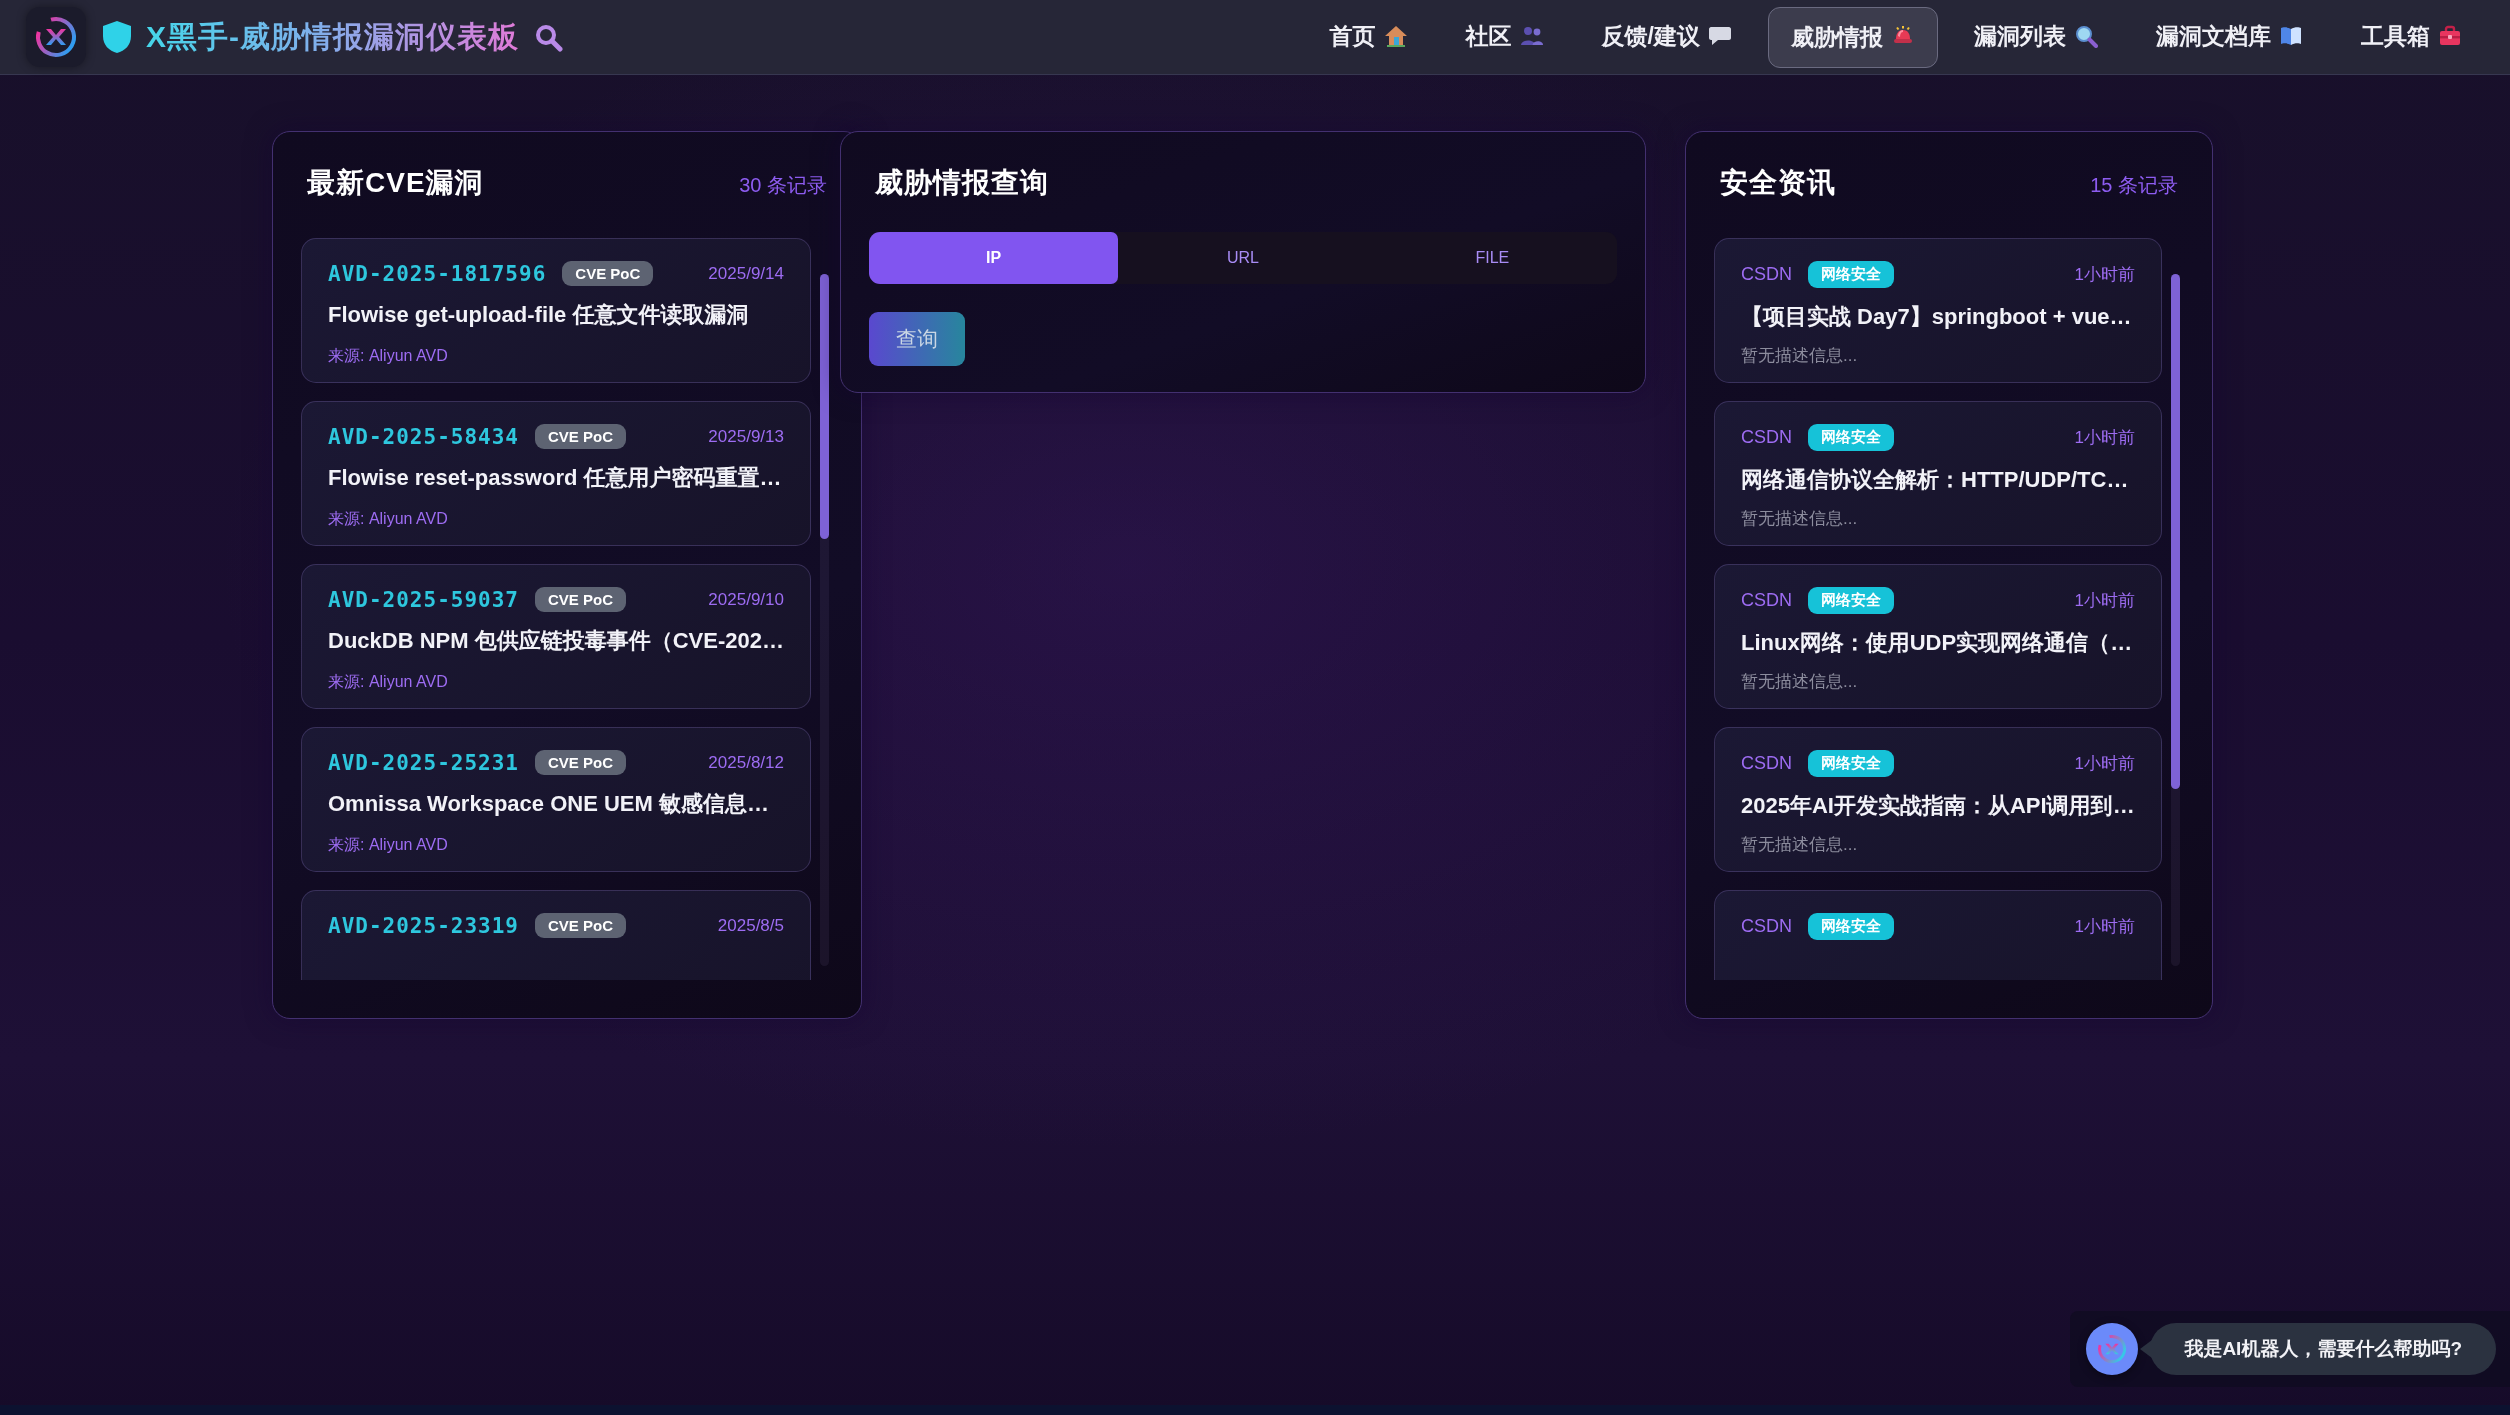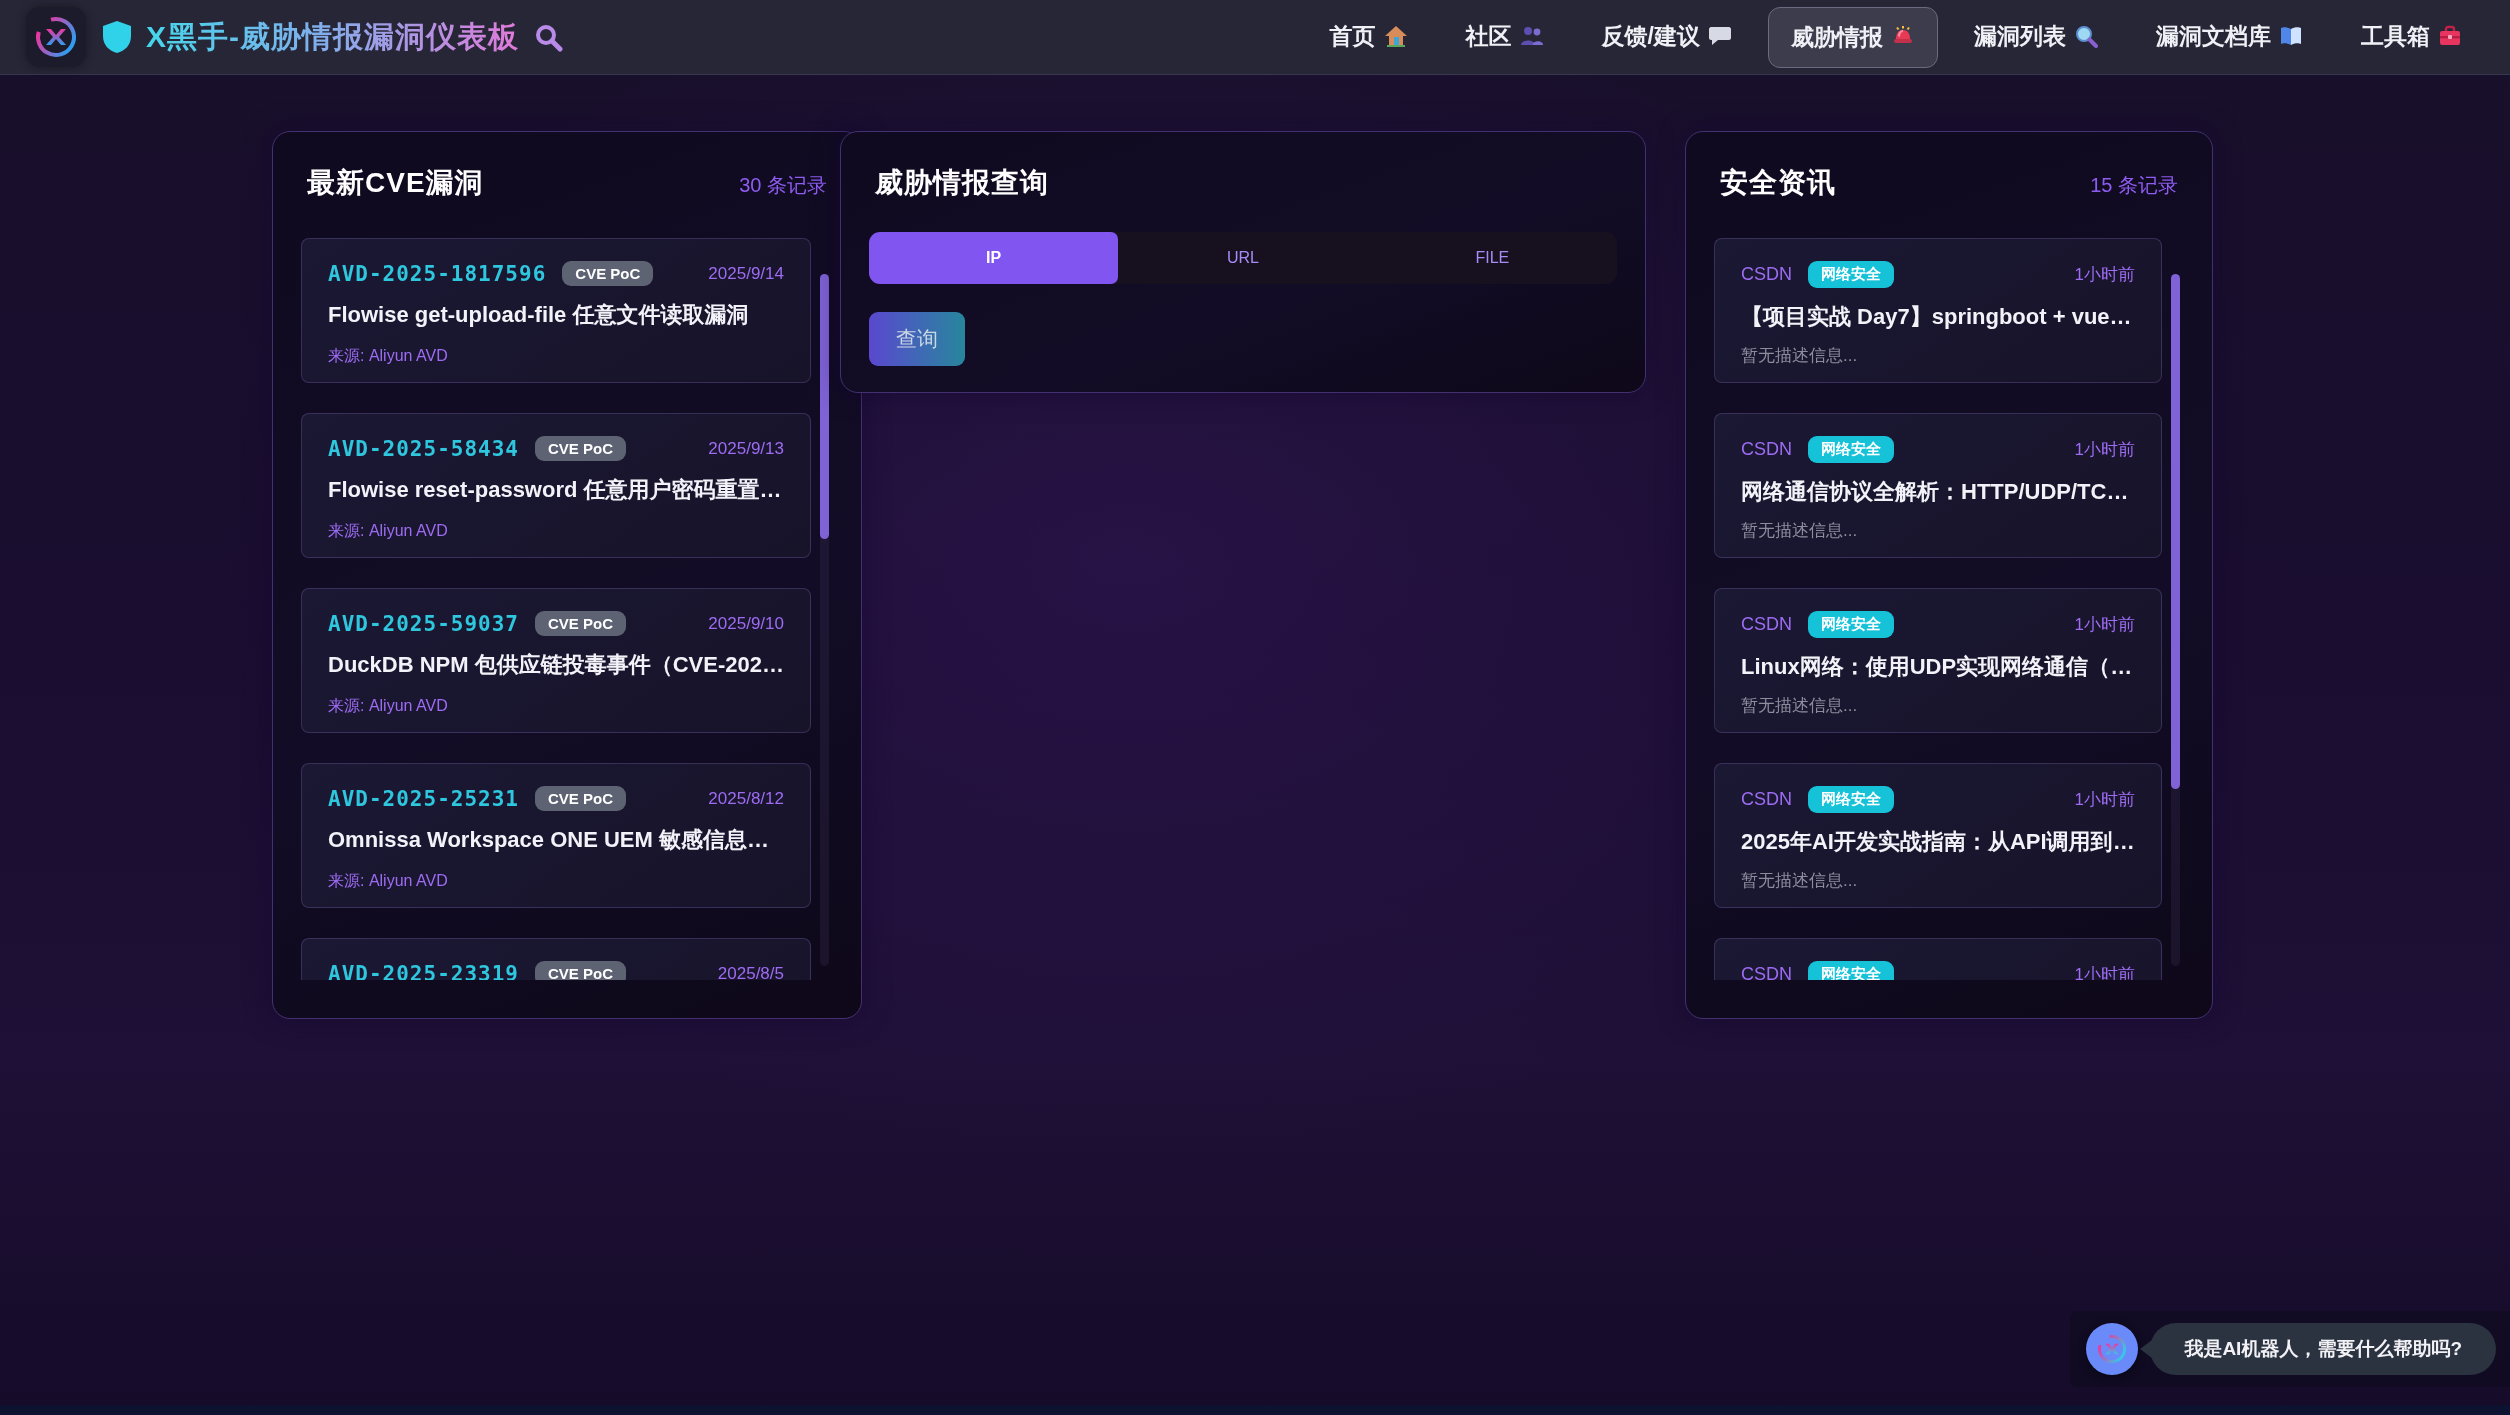--- a/index.html
+++ b/index.html
@@ -57,23 +57,23 @@
 
   .card-list{position:relative;margin-top:36px;height:742px;overflow:hidden;padding-right:22px;}
   .scrolltrack{position:absolute;right:4px;top:36px;bottom:14px;width:9px;border-radius:5px;background:rgba(120,110,160,0.12);}
   .scrollthumb{position:absolute;left:0;top:0;width:9px;border-radius:5px;background:#7e62d6;}
   #cve-panel .scrollthumb{height:265px;}
   #news-panel .scrollthumb{height:515px;}
 
   .card{
     background:linear-gradient(145deg,#1b1834 0%,#171329 100%);
     border:1px solid rgba(140,120,200,0.28);
-    border-radius:8px;
+    border-radius:15px;
     padding:22px 26px 18px 26px;
-    margin-bottom:30px;height:145px;overflow:hidden;
+    margin-bottom:18px;height:145px;overflow:hidden;
   }
   .card-row1{display:flex;align-items:center;gap:16px;}
   .cve-id{font-family:"DejaVu Sans Mono","Liberation Mono",monospace;font-size:21px;font-weight:bold;color:#2ec7de;letter-spacing:1px;}
   .pill{border-radius:9px;padding:4px 13px;font-size:15px;font-weight:bold;color:#ffffff;white-space:nowrap;}
   .pill-gray{background:#5d6372;}
   .pill-cyan{background:#16c2d8;}
   .card-date{margin-left:auto;font-size:17px;color:#9d6cf2;}
   .card-title{margin-top:14px;font-size:22px;font-weight:bold;color:#f2f2f8;white-space:nowrap;overflow:hidden;text-overflow:ellipsis;}
   .card-src{margin-top:16px;font-size:16px;color:#9d6cf2;}
   .news-src{font-size:18px;color:#9d6cf2;}

